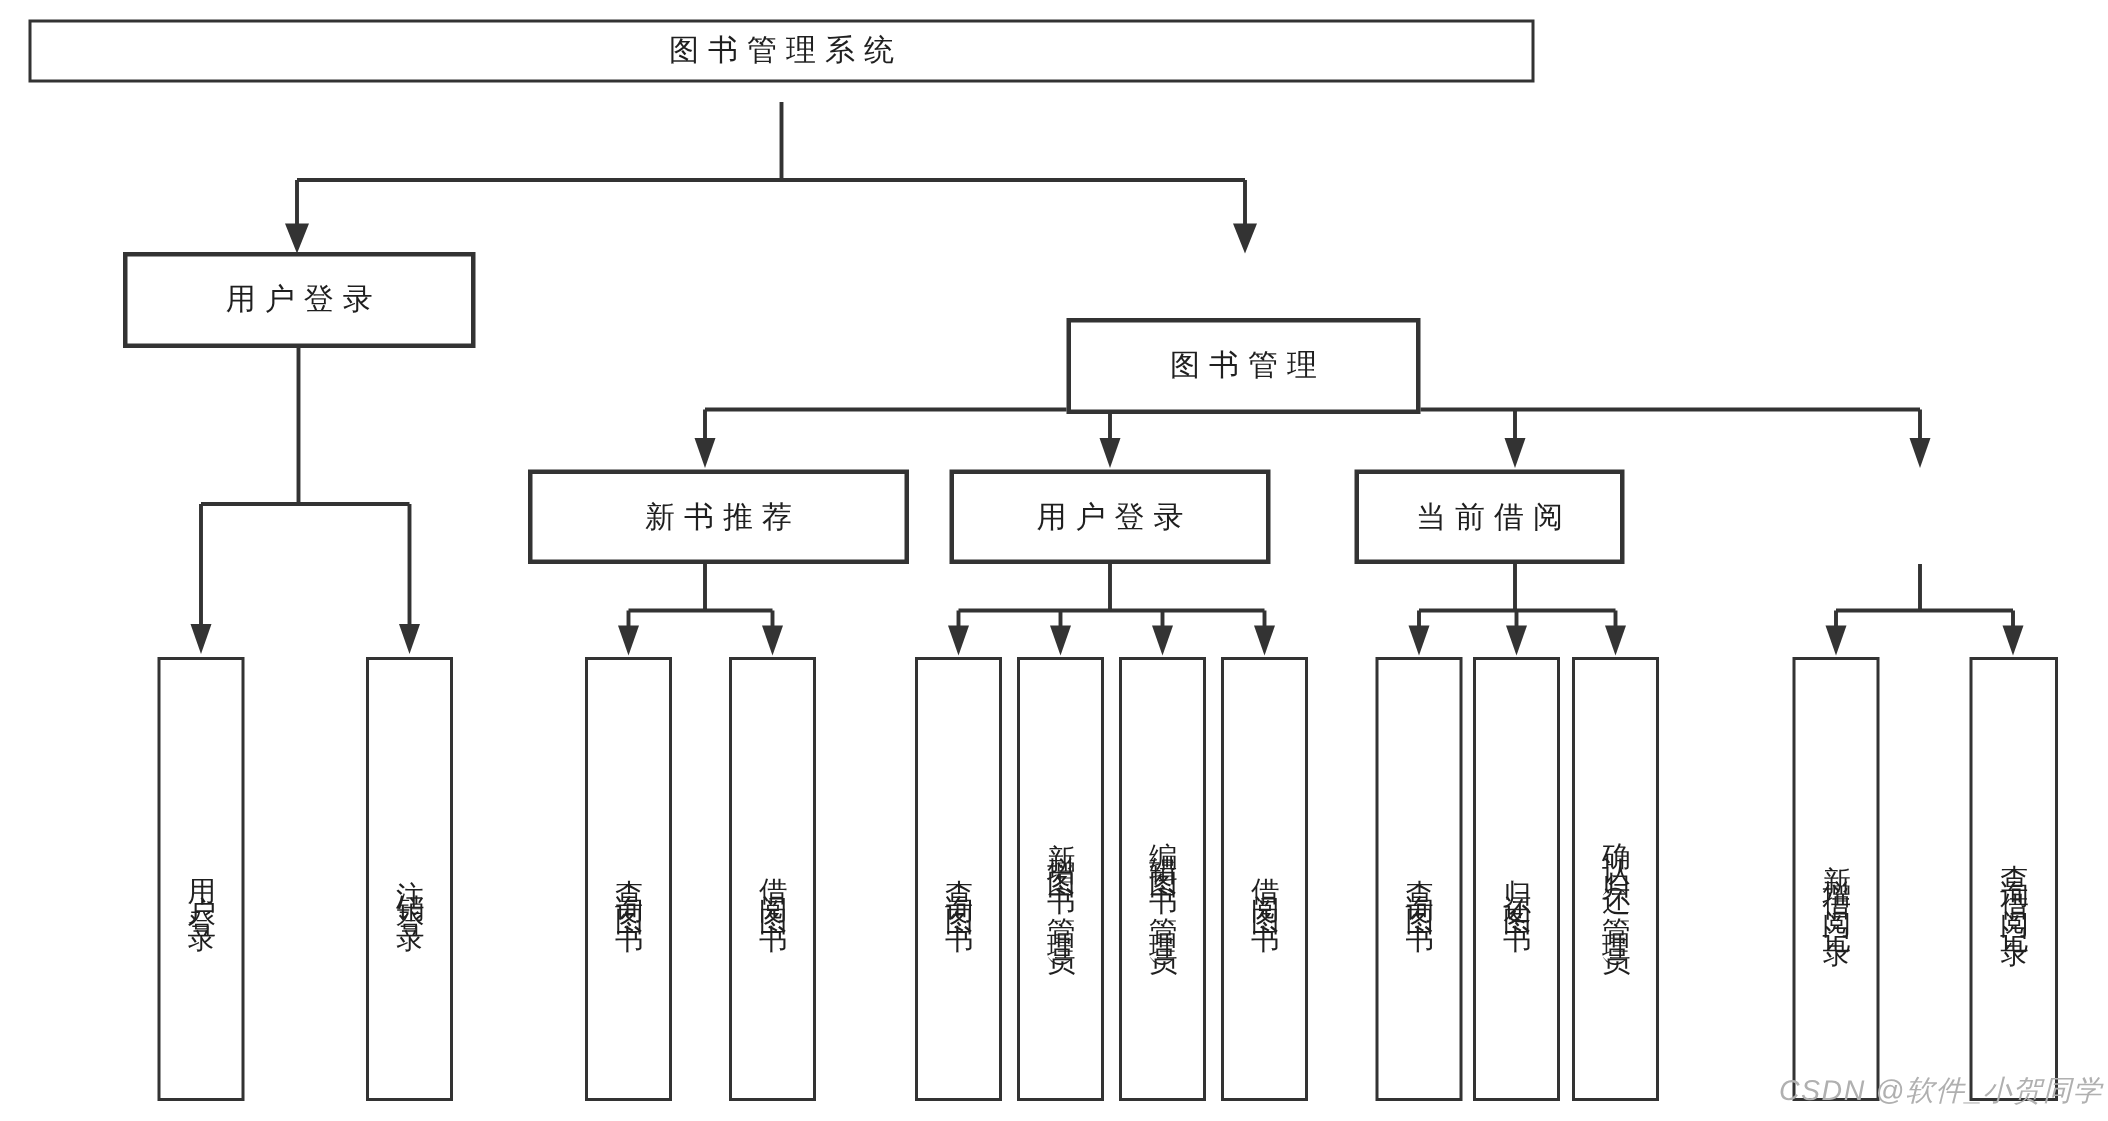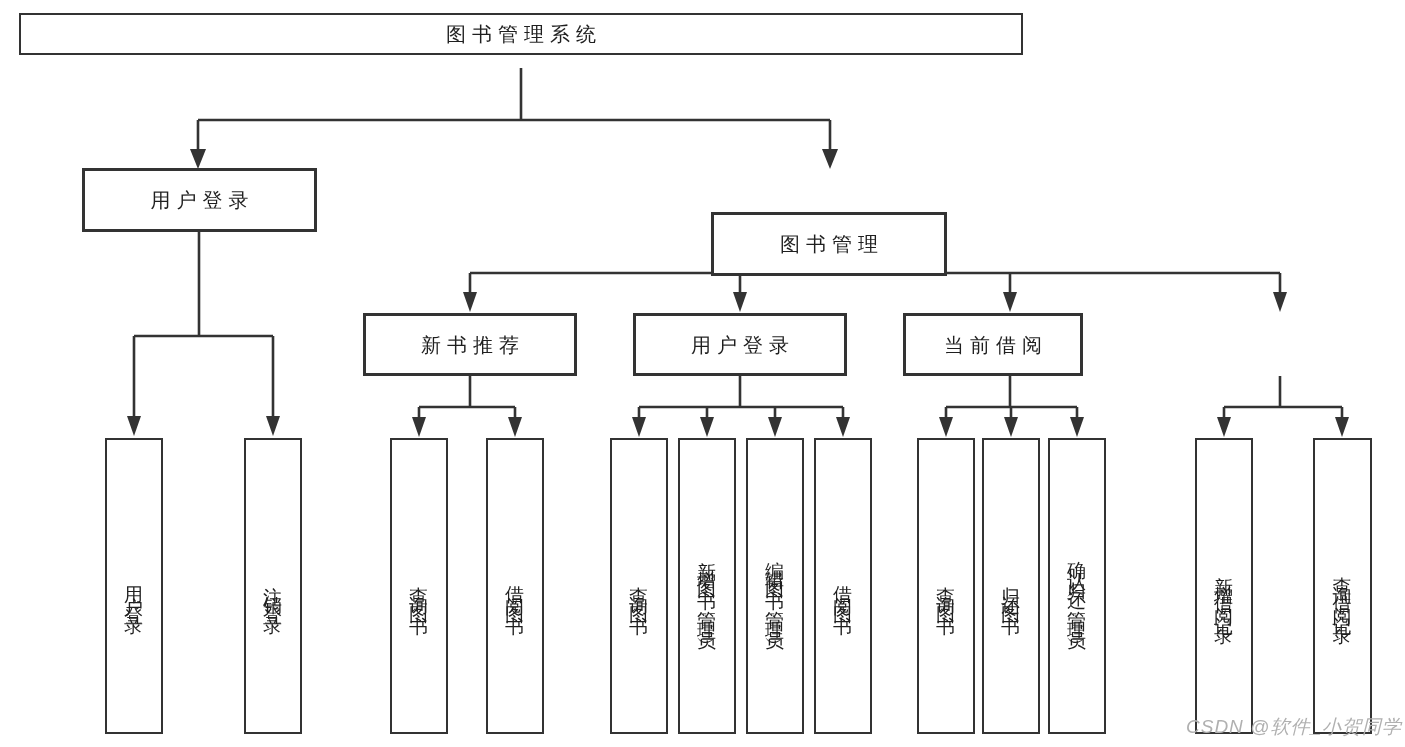--- a/index.html
+++ b/index.html
@@ -65,21 +65,21 @@
     <path d="M1280 376 V407 M1224 407 H1342 M1224 407 V418 M1342 407 V418"></path>
     <polygon points="1217,417 1231,417 1224,437"></polygon>
     <polygon points="1335,417 1349,417 1342,437"></polygon>
   </svg>
 
   <div class="box h" style="left:19px;top:13px;width:1004px;height:42px;">图书管理系统</div>
 
   <div class="box h lvl2" style="left:82px;top:168px;width:235px;height:64px;">用户登录</div>
   <div class="box h lvl2" style="left:711px;top:168px;width:236px;height:64px;margin-top:44px;">图书管理</div>
 
-  <div class="box h lvl3" style="left:363px;top:313px;width:214px;height:63px;">新书推荐</div>
+  <div class="box h lvl3" style="left:352px;top:313px;width:254px;height:63px;">新书推荐</div>
   <div class="box h lvl3" style="left:633px;top:313px;width:214px;height:63px;">用户登录</div>
   <div class="box h lvl3" style="left:903px;top:313px;width:180px;height:63px;">当前借阅</div>
 
   <div class="box v" style="left:105px;top:438px;width:58px;height:296px;">用户登录</div>
   <div class="box v" style="left:244px;top:438px;width:58px;height:296px;">注销登录</div>
 
   <div class="box v" style="left:390px;top:438px;width:58px;height:296px;">查询图书</div>
   <div class="box v" style="left:486px;top:438px;width:58px;height:296px;">借阅图书</div>
 
   <div class="box v" style="left:610px;top:438px;width:58px;height:296px;">查询图书</div>

